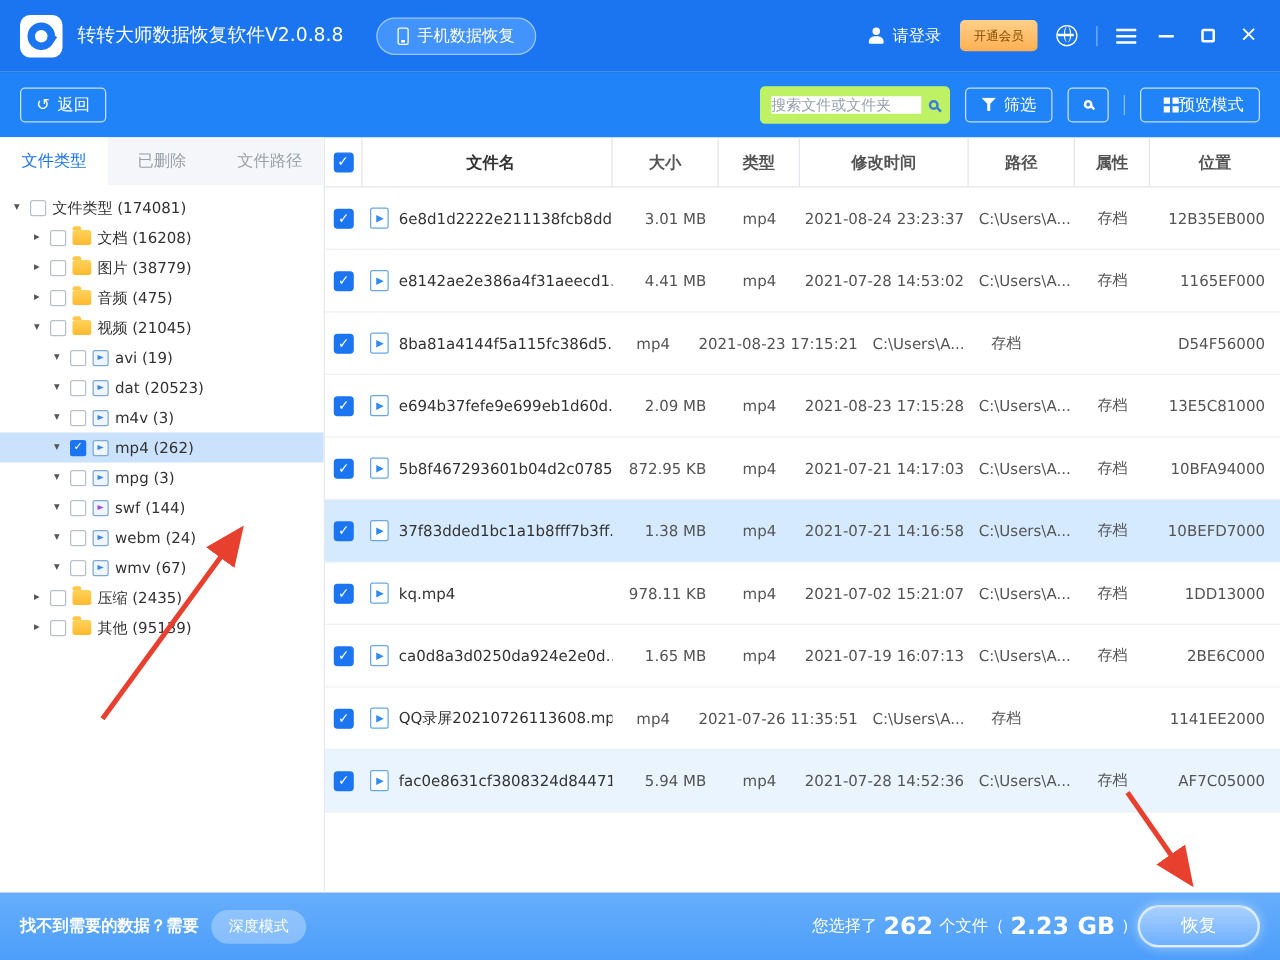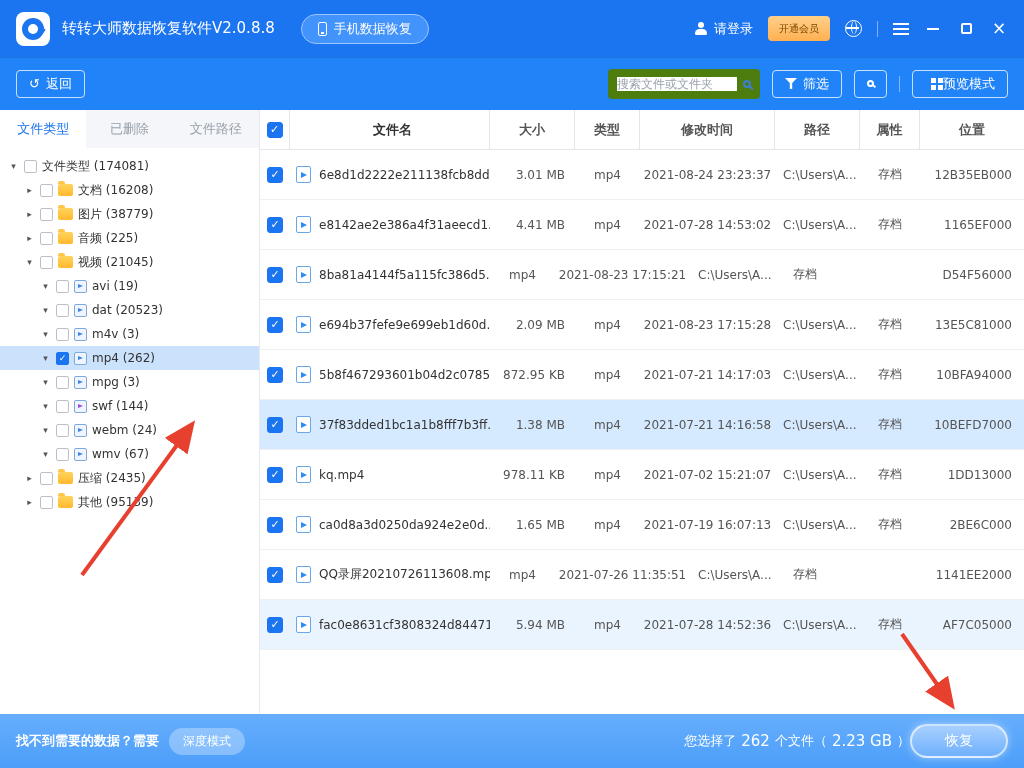--- a/index.html
+++ b/index.html
@@ -31,21 +31,21 @@
   .winbtn { color:#fff; cursor:pointer; display:flex; align-items:center; justify-content:center; width:18px; height:18px; }
   .icon-min { width:12px; height:2px; background:#fff; }
   .icon-max { width:11px; height:11px; border:2px solid #fff; border-radius:2px; }
   .icon-close { font-size:17px; line-height:1; }
 
   
   .toolbar { height:53px; background:#2183f8; box-shadow:inset 0 1px rgba(0,0,0,.1); display:flex; align-items:center; padding:0 16px; gap:12px; }
   .o-btn { border:1px solid rgba(255,255,255,.75); border-radius:4px; color:#fff; font-size:13px; height:28px; padding:0 12px; display:flex; align-items:center; gap:6px; cursor:pointer; background:transparent; }
   .back-glyph { font-size:13px; }
   .tb-spacer { flex:1; }
-  .search-box { width:152px; height:30px; background:#4d7c0f; border-radius:4px; display:flex; align-items:center; padding:0 9px; gap:6px; }
+  .search-box { width:152px; height:30px; background:#bef264; border-radius:4px; display:flex; align-items:center; padding:0 9px; gap:6px; }
   .search-box input { border:none; outline:none; flex:1; min-width:0; font-size:12px; color:#333; font-family:inherit; }
   .search-box input::placeholder { color:#98a2ad; }
   .icon-mag { width:8px; height:8px; border:2px solid #3c7fd6; border-radius:50%; position:relative; flex-shrink:0; }
   .icon-mag::after { content:""; position:absolute; width:2px; height:5px; background:#3c7fd6; right:-3px; bottom:-4px; transform:rotate(-45deg); }
   .icon-funnel { width:12px; height:11px; background:#fff; clip-path:polygon(0 0,100% 0,60% 45%,60% 100%,40% 100%,40% 45%); }
   .icon-mag-w { width:7px; height:7px; border:2px solid #fff; border-radius:50%; position:relative; }
   .icon-mag-w::after { content:""; position:absolute; width:2px; height:4px; background:#fff; right:-2.5px; bottom:-3px; transform:rotate(-45deg); }
   .icon-grid { width:12px; height:12px; position:relative; }
   .icon-grid::before { content:""; position:absolute; width:5px; height:5px; background:#fff; box-shadow:7px 0 0 #fff, 0 7px 0 #fff, 7px 7px 0 #fff; }
 
@@ -93,21 +93,21 @@
   .fname { white-space:nowrap; overflow:hidden; }
   .ficon { width:15px; height:17px; background:#fff; border:1px solid #6aa7e8; border-radius:2px; position:relative; flex-shrink:0; }
   .ficon::after { content:""; position:absolute; left:4px; top:4.5px; border-left:6px solid #2e8af5; border-top:3.5px solid transparent; border-bottom:3.5px solid transparent; }
 
   
   .footer { height:54px; background:linear-gradient(180deg,#67aefc,#4c9efa); display:flex; align-items:center; padding:0 16px; color:#fff; }
   .footer-note { font-size:13px; font-weight:bold; }
   .deep-btn { margin-left:10px; background:rgba(255,255,255,.3); border-radius:14px; height:27px; padding:0 14px; display:flex; align-items:center; font-size:12px; color:#fff; cursor:pointer; }
   .footer-right { margin-left:auto; display:flex; align-items:center; gap:0; }
   .sel-text { font-size:13px; display:flex; align-items:center; gap:5px; }
-  .sel-strong { font-weight:normal; font-size:15px; }
+  .sel-strong { font-weight:bold; font-size:19px; }
   .recover-btn { width:98px; height:34px; border-radius:17px; background:linear-gradient(180deg,#a8d0ff,#6fb0fd); border:2px solid rgba(255,255,255,.65); box-shadow:0 0 9px rgba(255,255,255,.45); color:#fff; font-size:14px; display:flex; align-items:center; justify-content:center; cursor:pointer; }
 
   
   .annot { position:absolute; pointer-events:none; z-index:60; }
   .arrow1 { left:55px; top:405px; }
   .arrow2 { left:870px; top:612px; }
 </style>
 </head>
 <body>
 
@@ -195,21 +195,21 @@
             <span class="tri">▸</span>
             <span class="cb"></span>
             <span class="node-icon icon-folder"></span>
             <span class="tree-label">图片 (38779)</span>
           </div>
 
           <div class="tree-row" style="padding-left: 24px;">
             <span class="tri">▸</span>
             <span class="cb"></span>
             <span class="node-icon icon-folder"></span>
-            <span class="tree-label">音频 (225)</span>
+            <span class="tree-label">音频 (475)</span>
           </div>
 
           <div class="tree-row" style="padding-left: 24px;">
             <span class="tri">▾</span>
             <span class="cb"></span>
             <span class="node-icon icon-folder"></span>
             <span class="tree-label">视频 (21045)</span>
           </div>
 
           <div class="tree-row" style="padding-left: 40px;">

